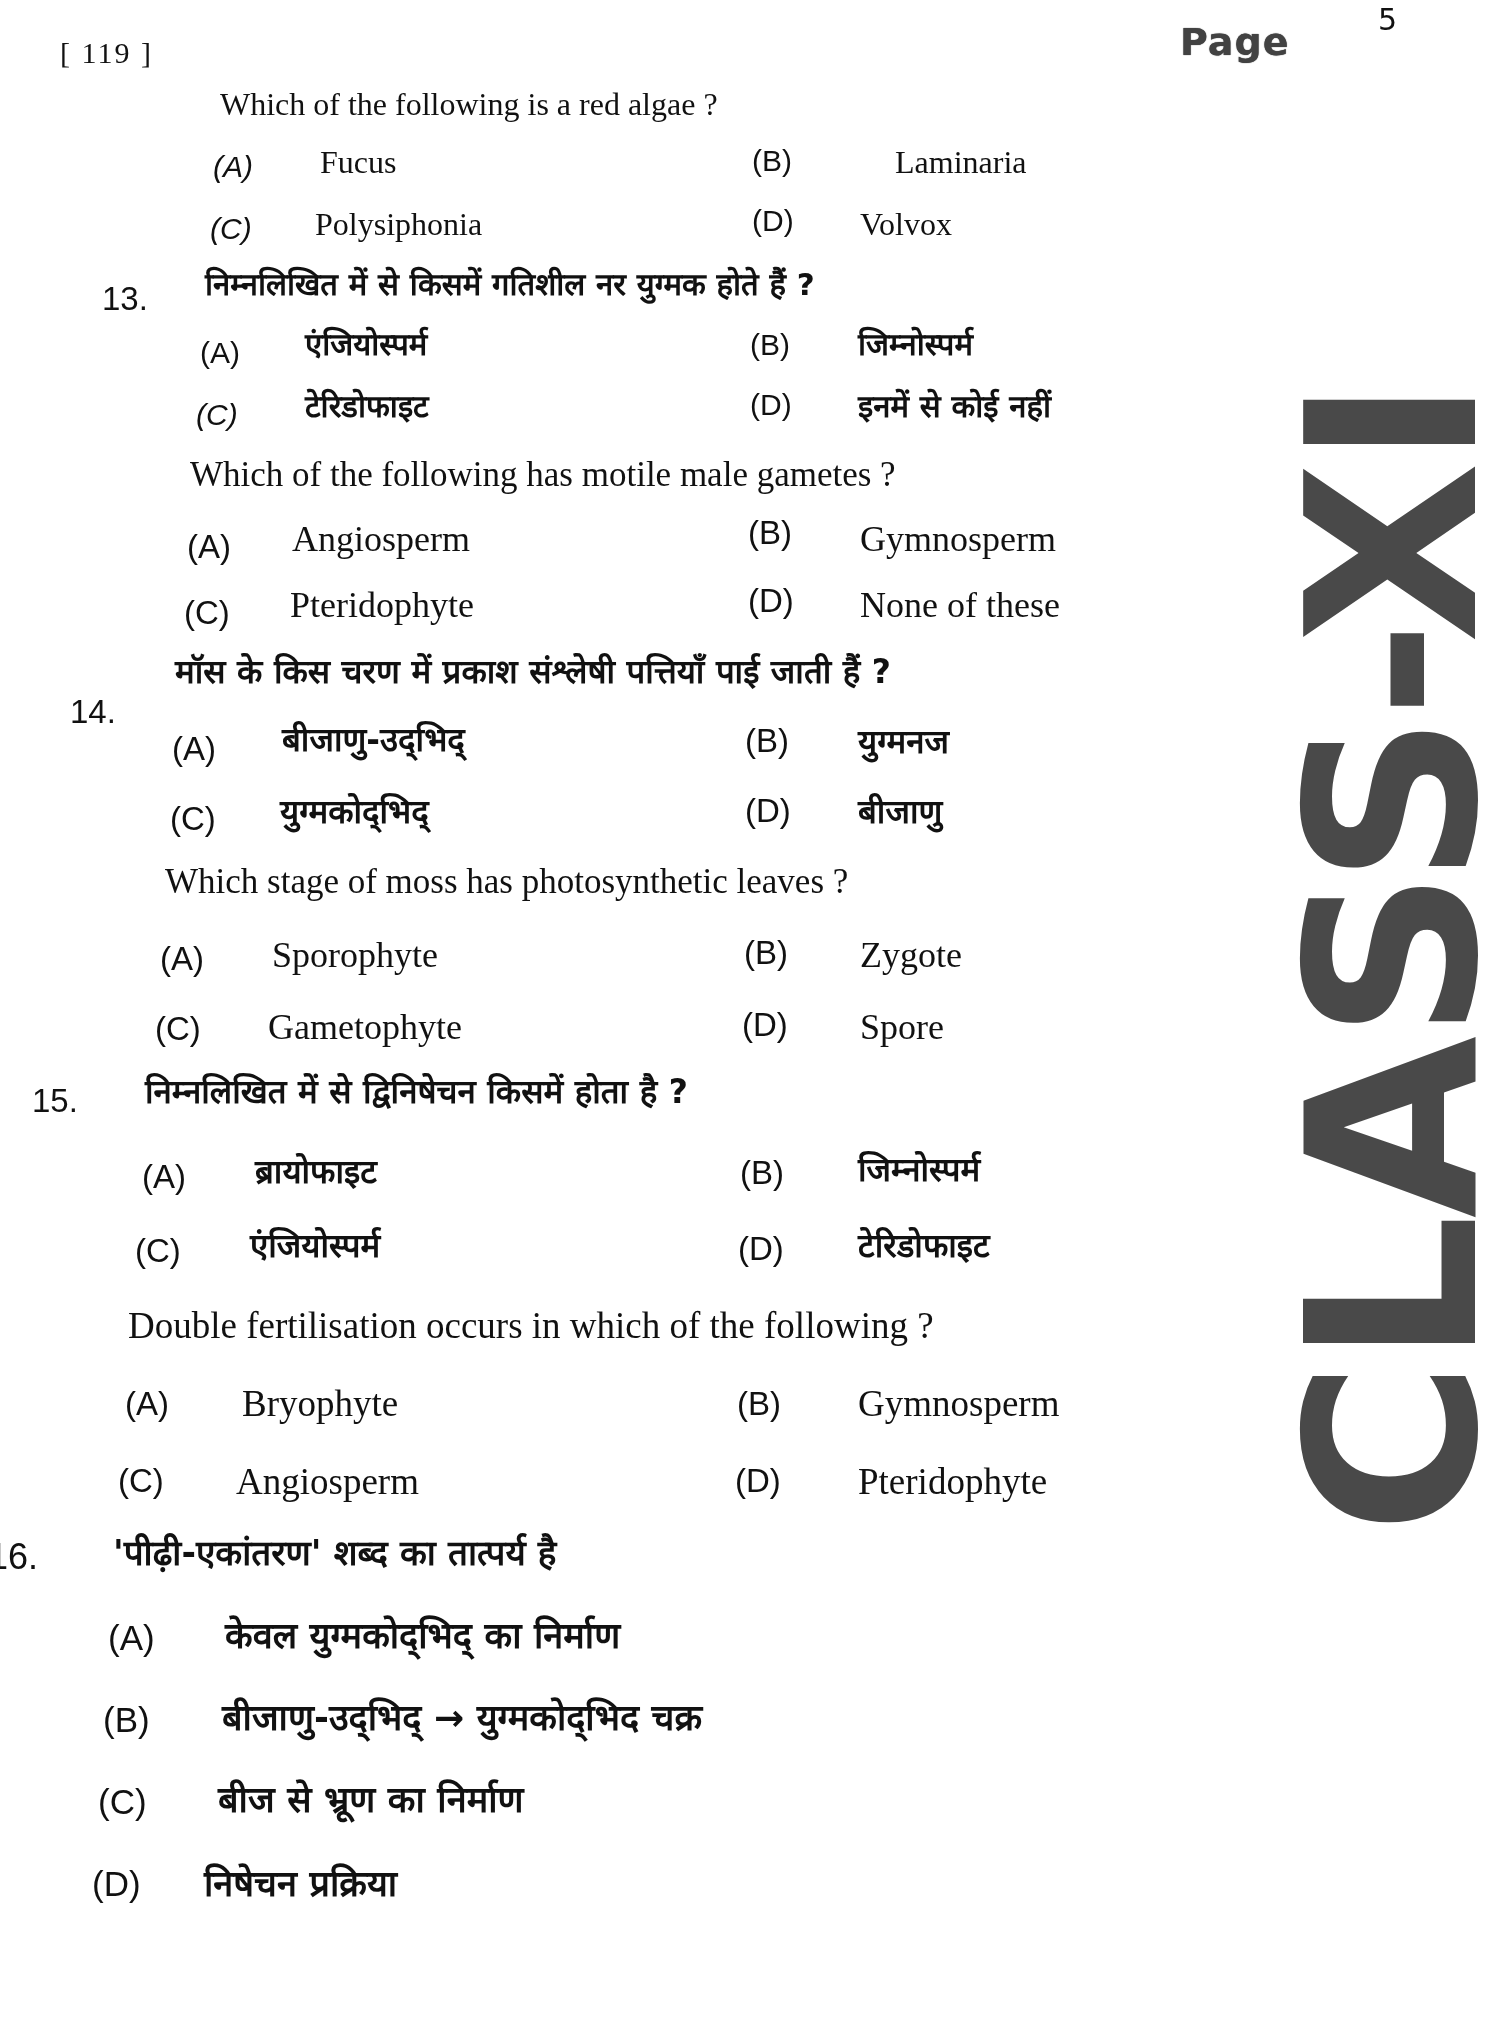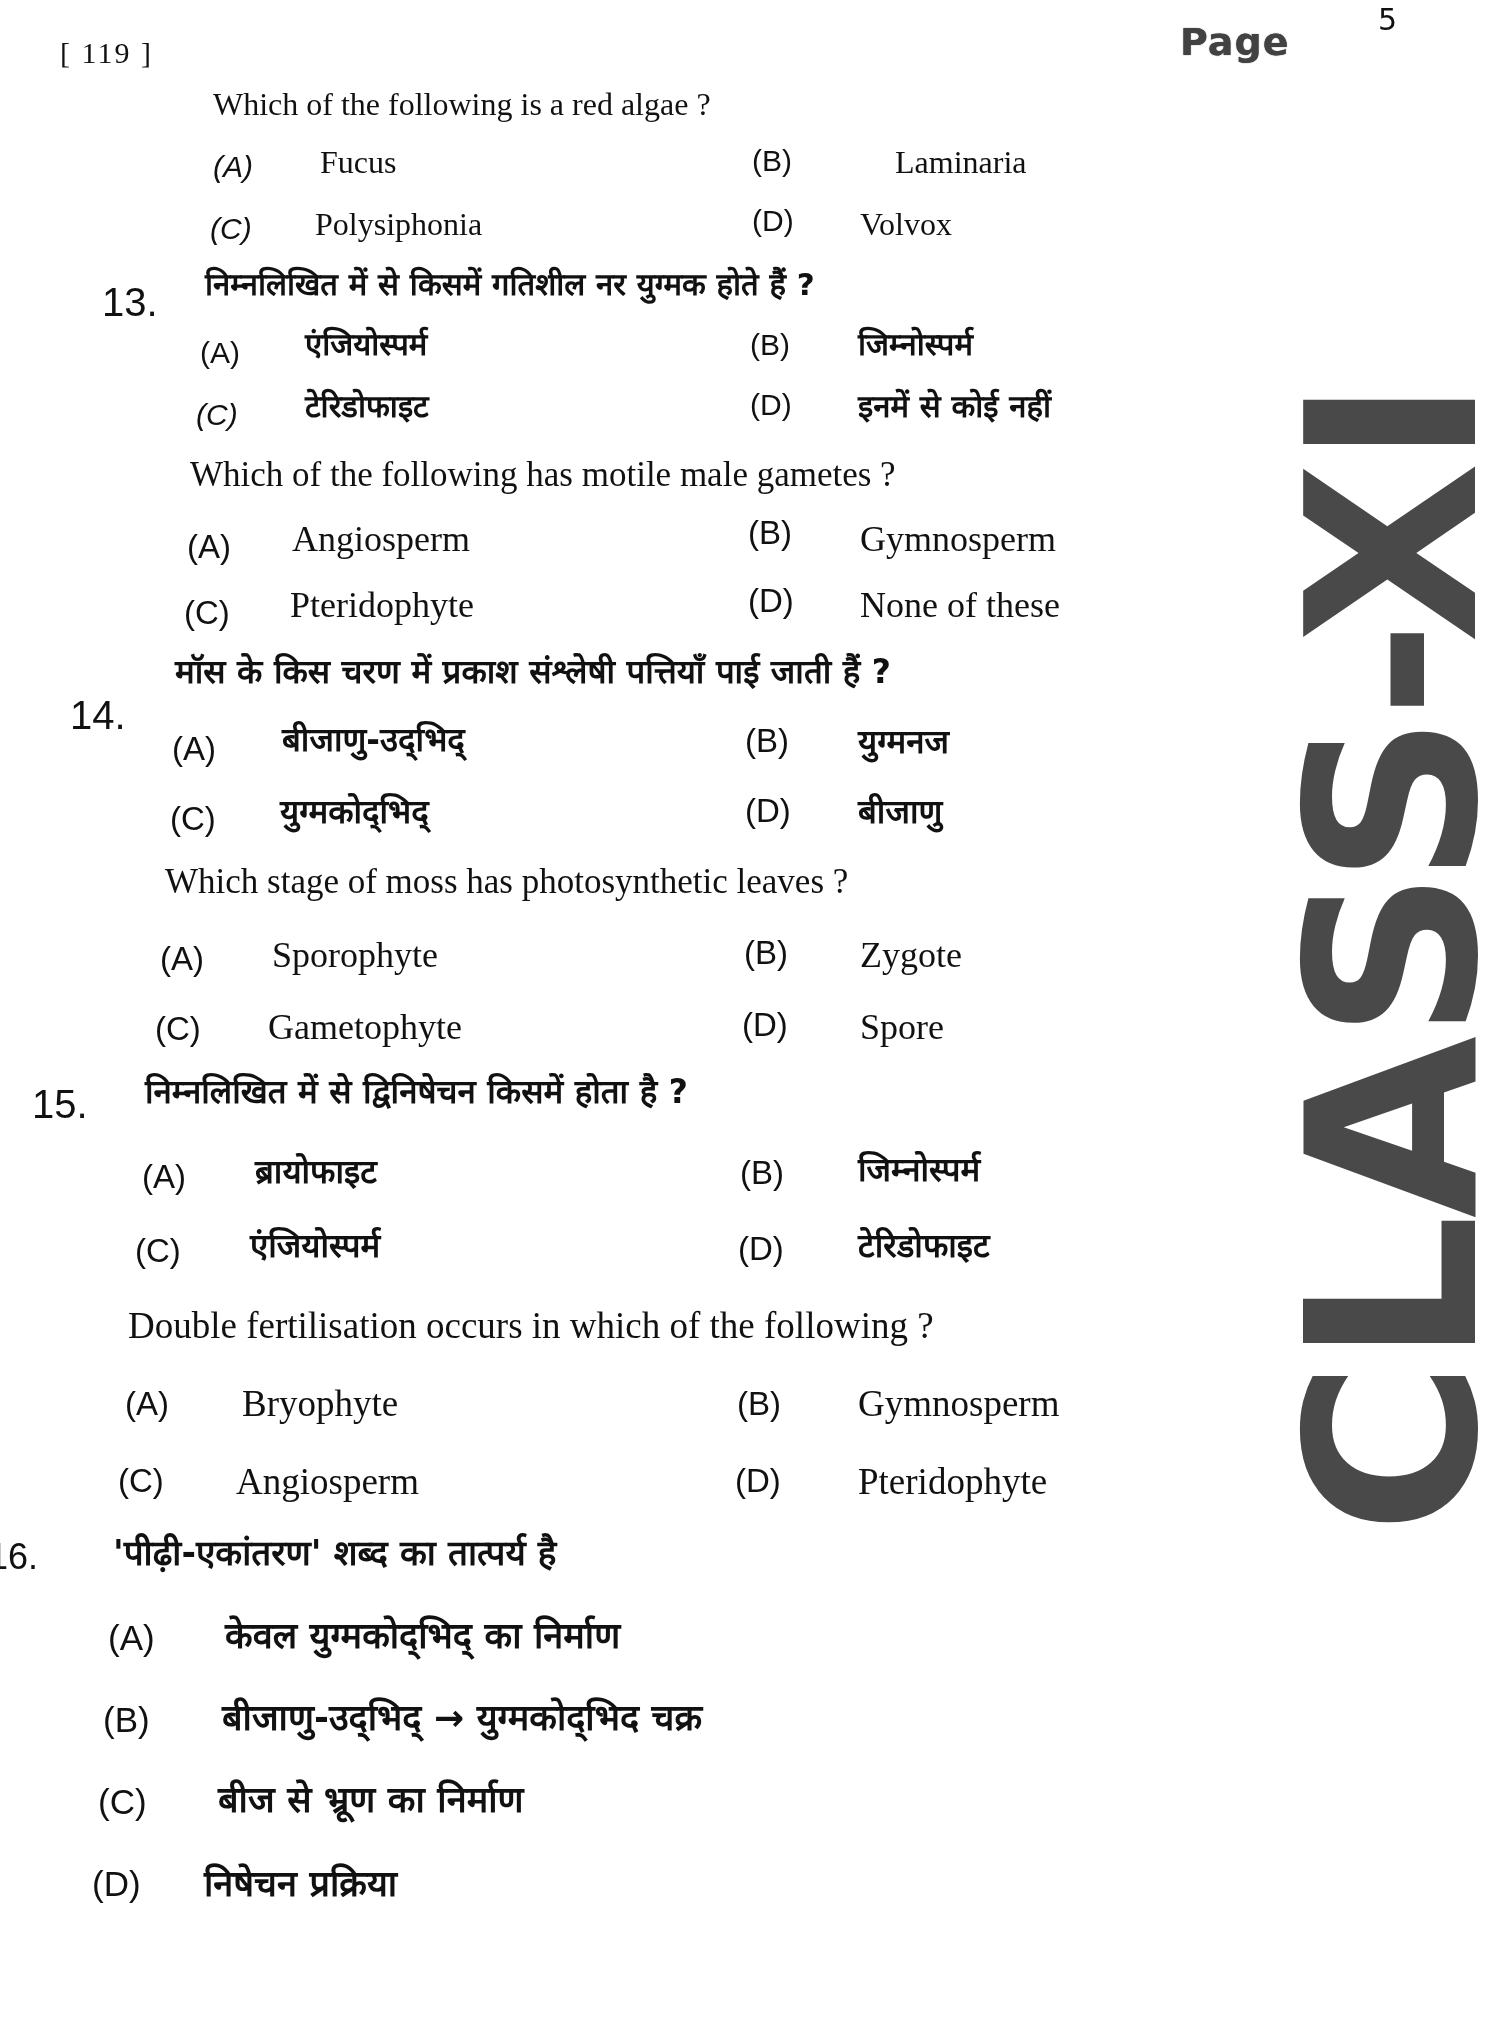--- a/index.html
+++ b/index.html
@@ -14,21 +14,21 @@
     font-family: "DejaVu Sans", sans-serif; font-weight: 900; font-size: 38px;
     color: #222; letter-spacing: 1px;
     text-shadow: 0 0 1px #000;
     opacity: 0.85;
   }
   .logo-num { font-family: "DejaVu Sans", sans-serif; font-size: 30px; }
   .en { font-family: "Liberation Serif", "DejaVu Serif", serif; font-size: 36px; }
   .en-q { font-family: "Liberation Serif", "DejaVu Serif", serif; font-size: 35px; }
   .hi { font-family: "DejaVu Sans", "Liberation Sans", sans-serif; font-size: 33px; font-weight: bold; }
   .lbl { font-family: "Liberation Sans", "DejaVu Sans", sans-serif; font-size: 33px; }
-  .num { font-family: "Liberation Sans", "DejaVu Sans", sans-serif; font-size: 40px; }
+  .num { font-family: "Liberation Sans", "DejaVu Sans", sans-serif; font-size: 33px; }
   .watermark {
     position: absolute; left: 1305px; top: 365px; width: 175px; height: 1185px;
   }
   .watermark span {
     position: absolute; left: 50%; top: 50%;
     transform: translate(-50%, -50%) rotate(-90deg);
     font-family: "DejaVu Sans", sans-serif; font-weight: 900; font-size: 236px;
     letter-spacing: -4px; color: #333;
     background-image: radial-gradient(#fff 1px, transparent 1.2px);
     background-size: 5px 5px;
@@ -44,21 +44,21 @@
 
 <div class="abs pagenum" style="left:60px; top:36px;">[ 119 ]</div>
 <div class="abs logo" style="left:1180px; top:20px;">Page</div>
 <div class="abs logo-num" style="left:1378px; top:2px;">5</div>
 
 <div class="watermark">
   <span>CLASS-XI</span>
 </div>
 
 <section>
-  <div class="abs en-q" style="left:213px; top:86px; font-size:32px;">Which of the following is a red algae ?</div>
+  <div class="abs en-q" style="left:220px; top:86px; font-size:32px;">Which of the following is a red algae ?</div>
   <div class="abs lbl" style="left:213px; top:150px; font-style:italic; font-size:30px;">(A)</div>
   <div class="abs en" style="left:320px; top:144px; font-size:32px;">Fucus</div>
   <div class="abs lbl" style="left:752px; top:144px; font-size:30px;">(B)</div>
   <div class="abs en" style="left:895px; top:144px; font-size:32px;">Laminaria</div>
   <div class="abs lbl" style="left:210px; top:212px; font-style:italic; font-size:30px;">(C)</div>
   <div class="abs en" style="left:315px; top:206px; font-size:32px;">Polysiphonia</div>
   <div class="abs lbl" style="left:752px; top:204px; font-size:30px;">(D)</div>
   <div class="abs en" style="left:860px; top:206px; font-size:32px;">Volvox</div>
 </section>
 

